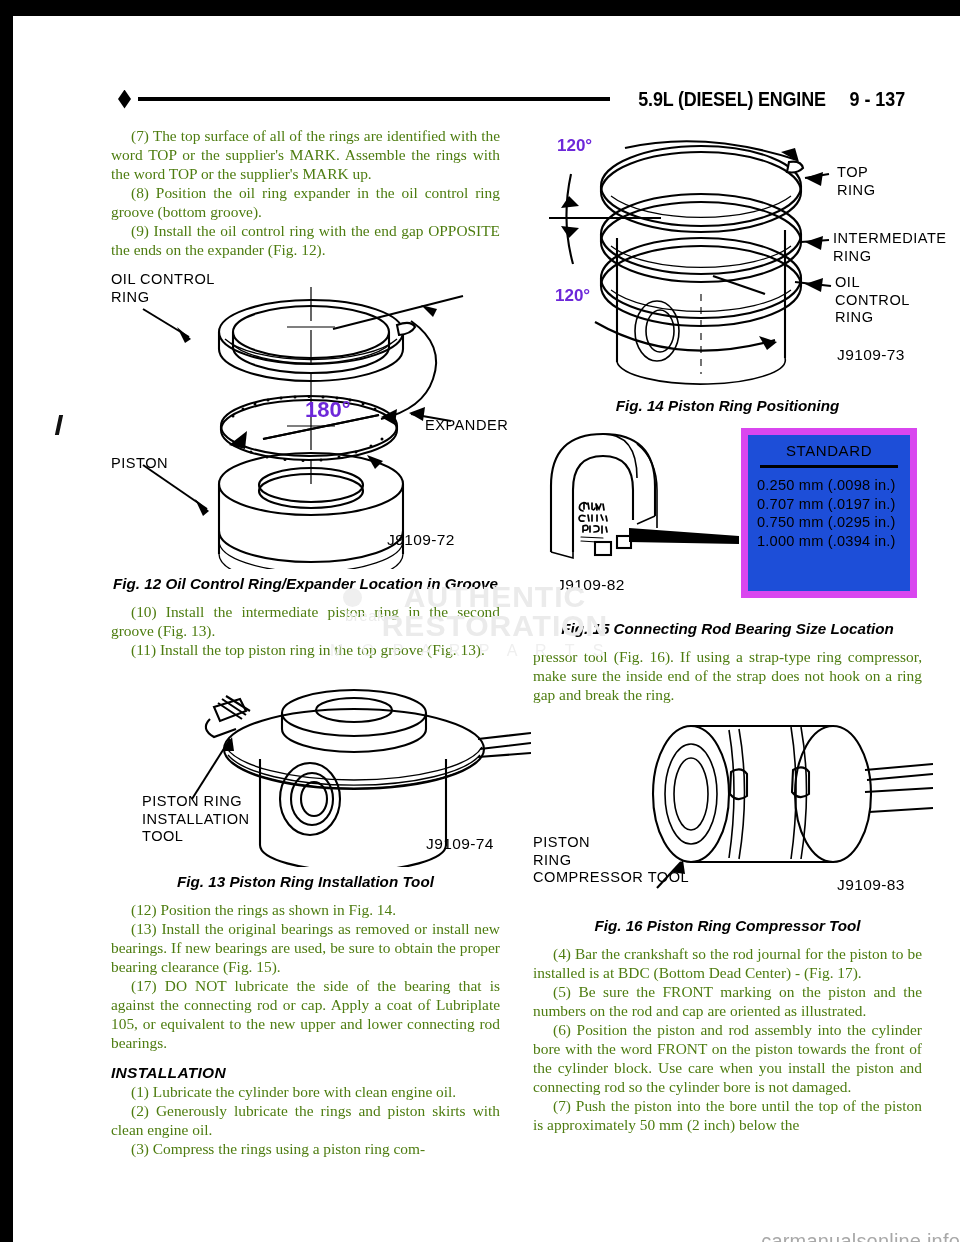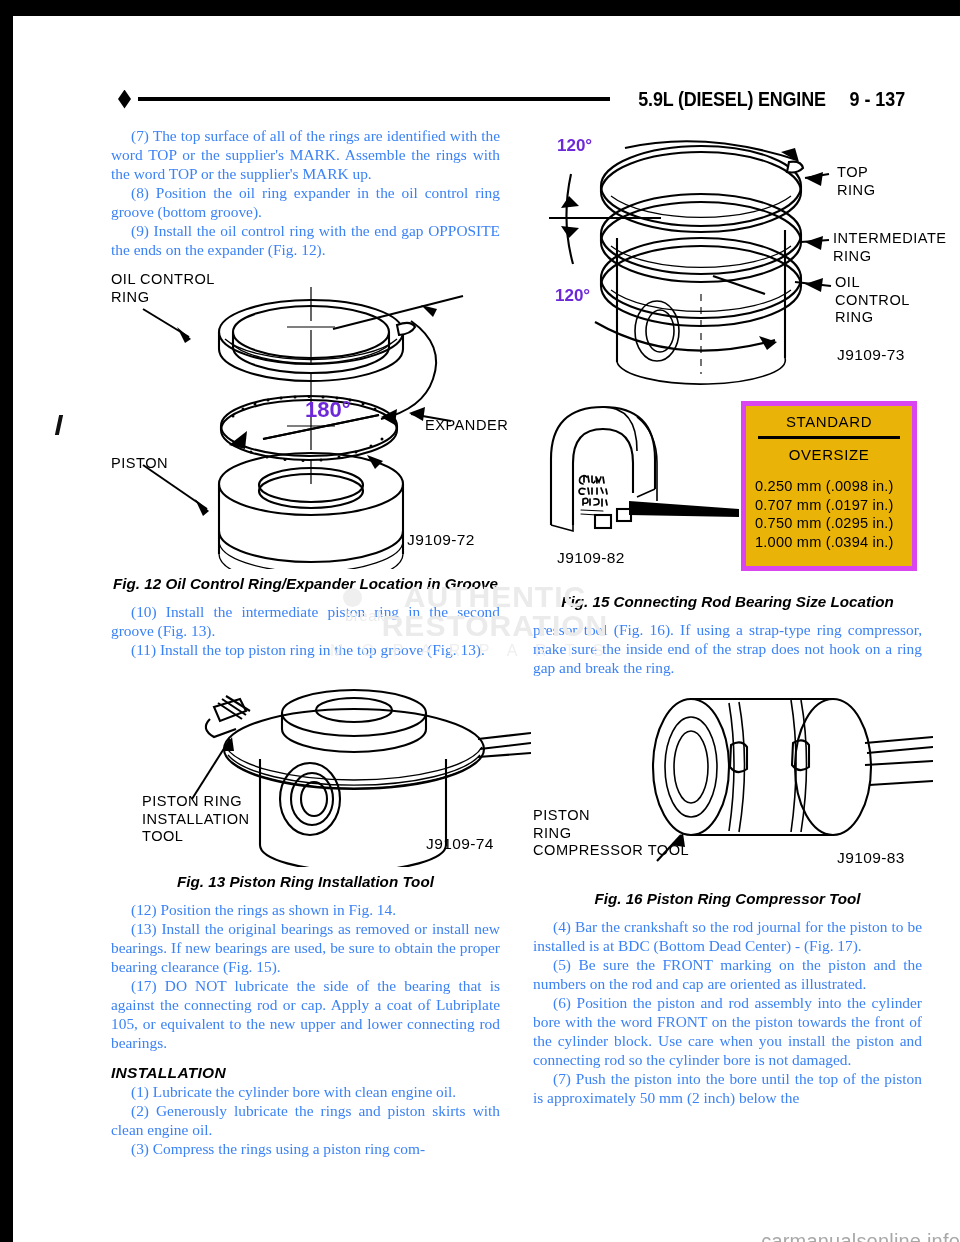--- a/index.html
+++ b/index.html
@@ -88,21 +88,21 @@
   .col-left  { left: 111px; }
   .col-right { left: 533px; }
 
   p.body {
     margin: 0;
     font-size: 15.4px;
     line-height: 19.0px;
     text-align: justify;
     text-indent: 20px;
     text-justify: inter-word;
-    color: #3b82f6;
+    color: #4d7c0f;
     hyphens: manual;
   }
   p.body.noindent { text-indent: 0; }
 
   h3.sect {
     margin: 12px 0 0 0;
     font-family: "Liberation Sans", sans-serif;
     font-weight: bold;
     font-style: italic;
     font-size: 15.5px;
@@ -146,22 +146,22 @@
     font-size: 17px;
     color: #6d28d9;
   }
   .fig-deg.big { font-size: 22px; margin-left: 6px; }
 
   svg { display: block; }
 
   
   .sizebox {
     position: absolute;
-    border: 5px solid #d946ef;
-    background: #eab308;
+    border: 7px solid #d946ef;
+    background: #1d4ed8;
     box-sizing: border-box;
   }
   .sizebox .hdrcell {
     font-family: "Liberation Sans", sans-serif;
     font-size: 15px;
     text-align: center;
     letter-spacing: 0.6px;
     padding: 7px 0 6px 0;
   }
   .sizebox .divider {
@@ -330,21 +330,21 @@
           <polygon points="322,48 310,36 326,40"></polygon>
           <polygon points="272,192 256,186 264,200"></polygon>
         </g>
       </svg>
 
       <div class="fig-lbl" style="left:0px; top:2px;">OIL CONTROL
 RING</div>
       <div class="fig-lbl" style="left:314px; top:148px;">EXPANDER</div>
       <div class="fig-lbl" style="left:0px; top:186px;">PISTON</div>
       <div class="fig-deg big" style="left:188px; top:128px;">180°</div>
-      <div class="fig-id" style="left:296px; top:262px;">J9109-72</div>
+      <div class="fig-id" style="left:276px; top:262px;">J9109-72</div>
     </div>
 
     <div class="figcap">Fig. 12 Oil Control Ring/Expander Location in Groove</div>
 
     <p class="body">(10) Install the intermediate piston ring in the second groove (Fig. 13).</p>
     <p class="body">(11) Install the top piston ring in the top groove (Fig. 13).</p>
 
     <div class="figure" style="height:190px; margin-top:18px;margin-left:31px;">
       <svg width="389" height="190" viewBox="0 0 389 190">
         <g fill="none" stroke="#000" stroke-width="2.1">
@@ -458,20 +458,21 @@
       <div class="fig-deg" style="left:22px; top:160px;">120°</div>
       <div class="fig-lbl" style="left:304px; top:38px;">TOP
 RING</div>
       <div class="fig-lbl" style="left:300px; top:104px;">INTERMEDIATE
 RING</div>
       <div class="fig-lbl" style="left:302px; top:148px;">OIL CONTROL
 RING</div>
       <div class="fig-id" style="left:304px; top:220px;">J9109-73</div>
     </div>
 
+    <div class="figcap">Fig. 14 Piston Ring Positioning</div>
 
     <div class="figure" style="height:190px; margin-top:6px;">
       <svg width="400" height="190" viewBox="0 0 400 190">
         <g fill="none" stroke="#000" stroke-width="2.1">
 
           <path d="M18,128 L18,62 q0,-52 52,-52 q52,0 52,52 L122,92"></path>
           <path d="M40,128 L40,66 q0,-34 30,-34 q30,0 30,34 L100,96"></path>
 
           <path d="M18,128 L40,134 L40,66" stroke-width="1.6"></path>
           <path d="M122,92 L104,100" stroke-width="1.6"></path>
@@ -494,21 +495,20 @@
           <path d="M50,102 l0,6 M50,102 q5,-2 5,2 q0,3 -5,2 M57,102 l0,6"></path>
           <path d="M61,102 q5,-1 5,3 q0,3 -5,3 M69,102 l0,7 M73,103 l1,5"></path>
           <path d="M48,113 l22,1" stroke-width="1.1"></path>
           <path d="M48,117 l16,1" stroke-width="1.1"></path>
         </g>
       </svg>
 
       <div class="sizebox" style="left:208px; top:4px; width:176px; height:170px;">
         <div class="hdrcell">STANDARD</div>
         <div class="divider"></div>
-        <div class="hdrcell">OVERSIZE</div>
         <div class="vals">
           <div>0.250 mm (.0098 in.)</div>
           <div>0.707 mm (.0197 in.)</div>
           <div>0.750 mm (.0295 in.)</div>
           <div>1.000 mm (.0394 in.)</div>
         </div>
       </div>
 
       <div class="fig-id" style="left:24px; top:152px;">J9109-82</div>
     </div>

